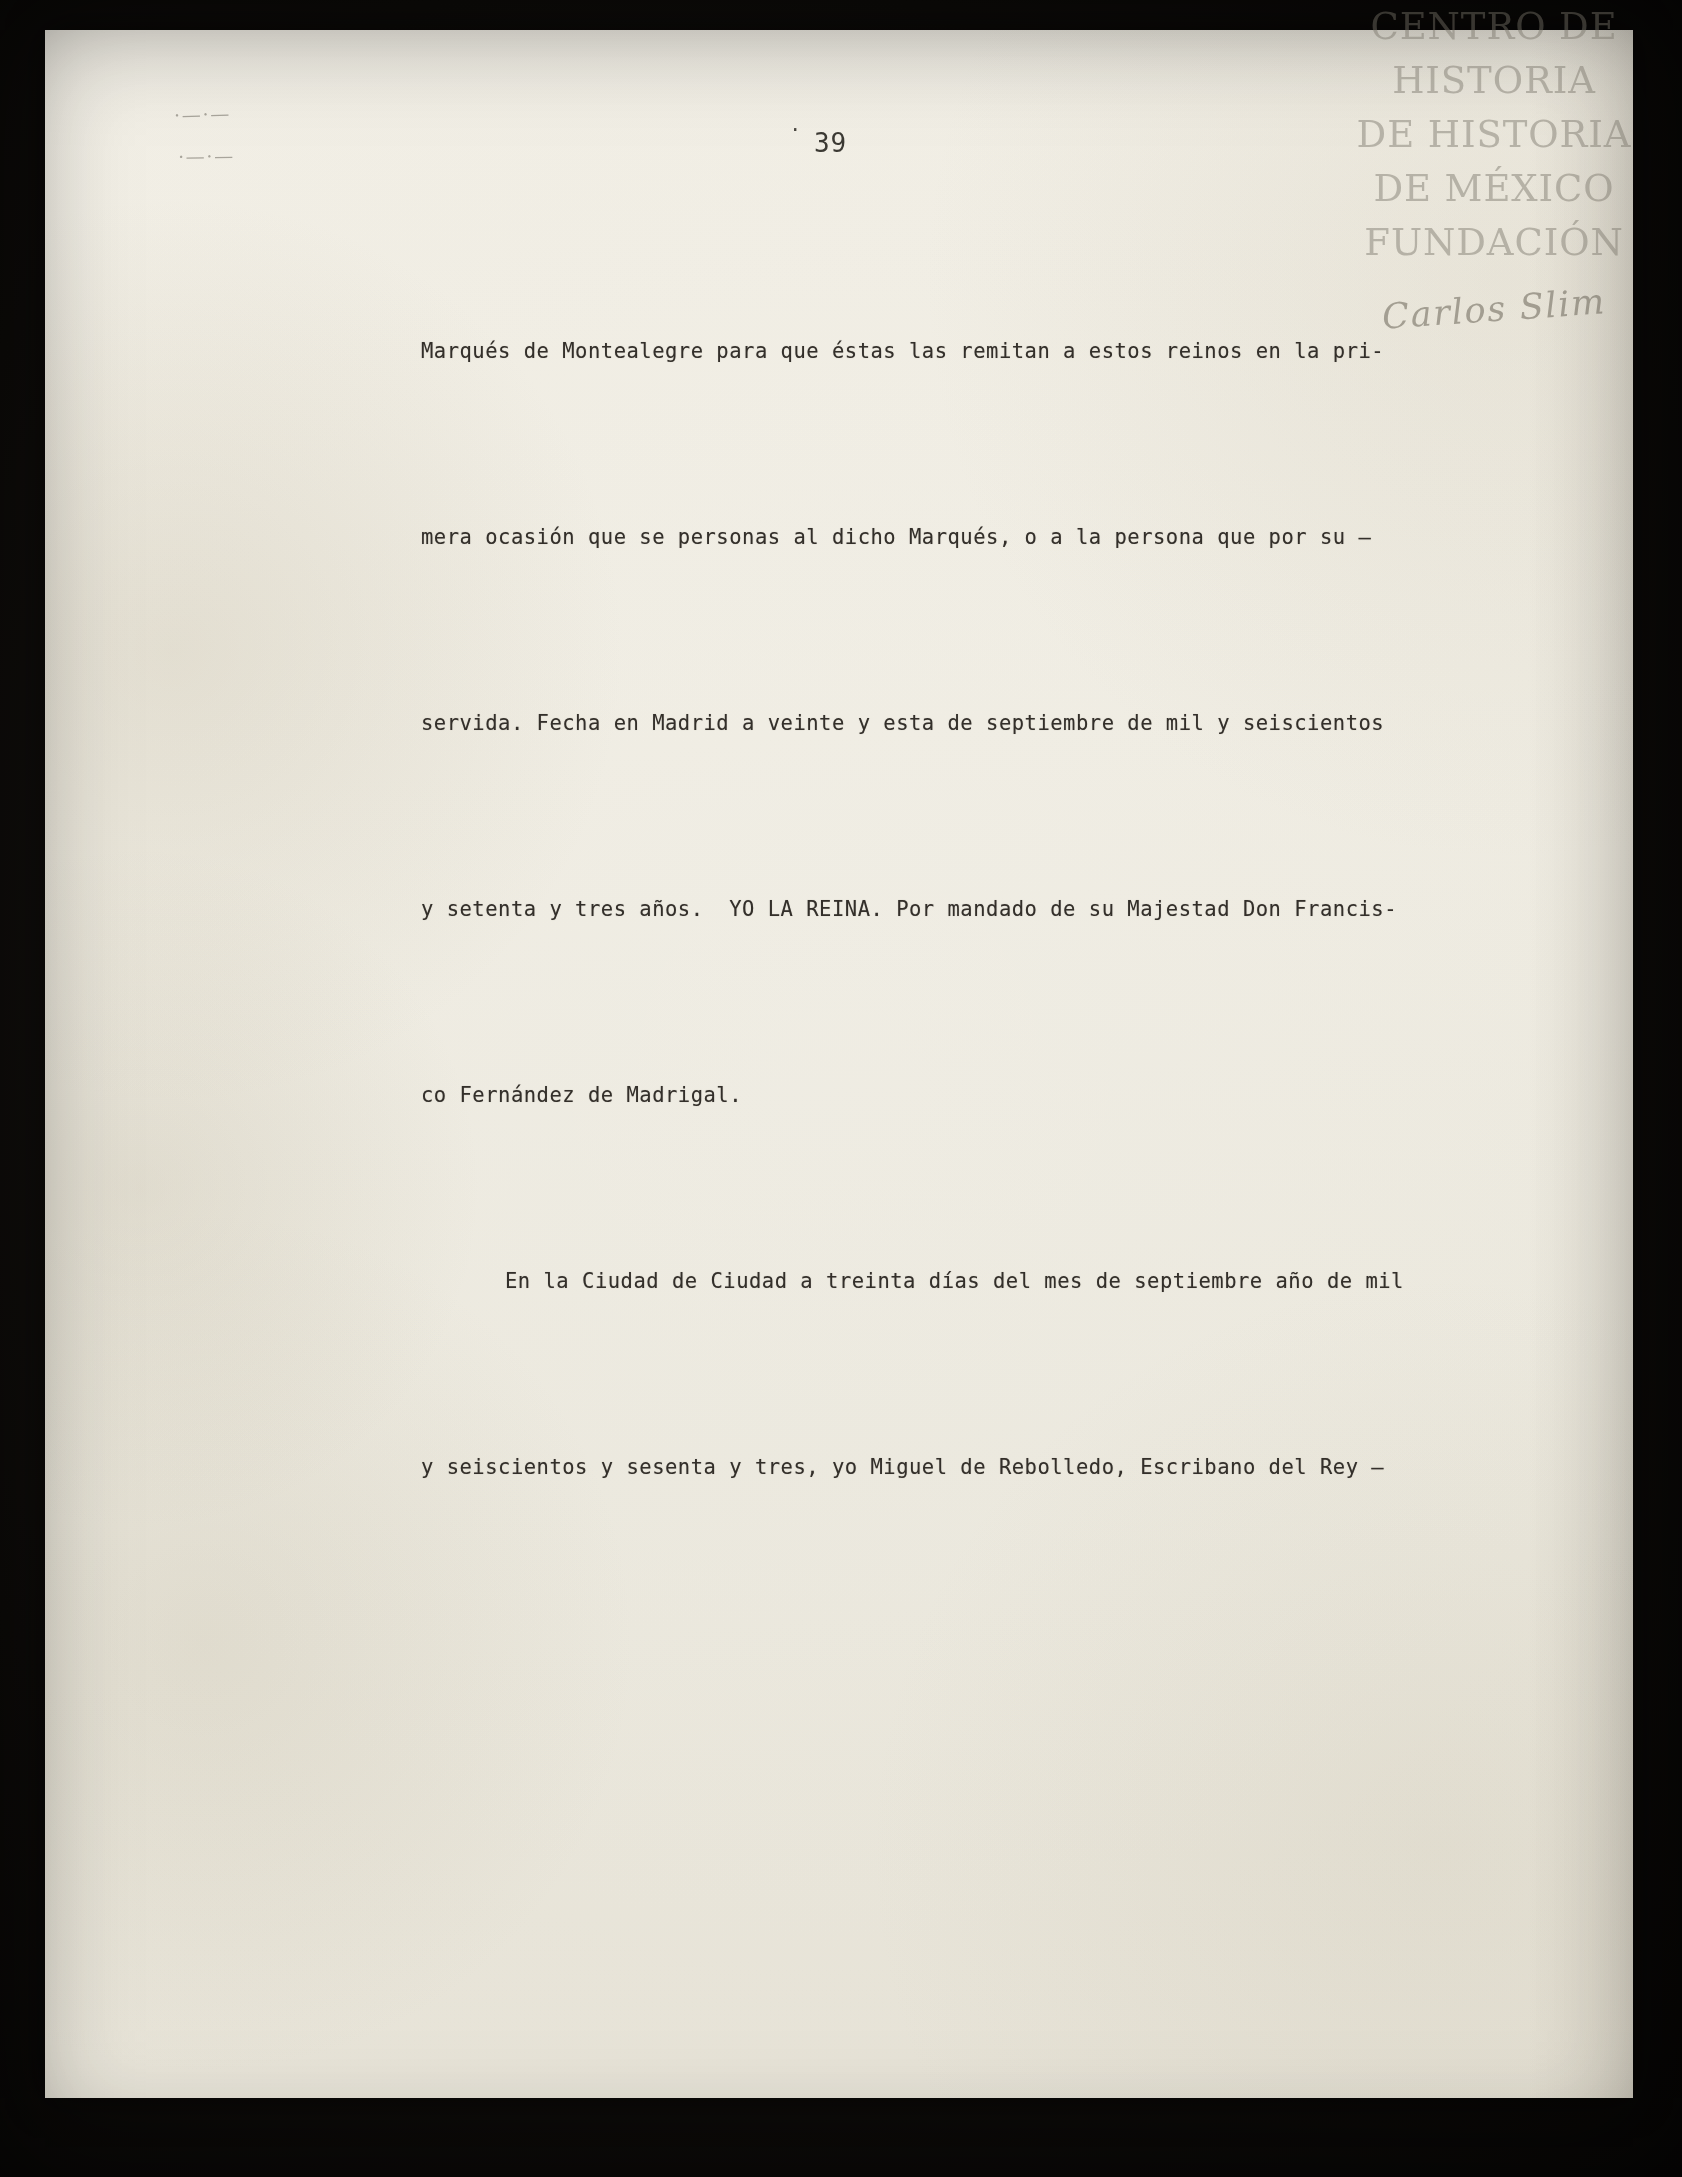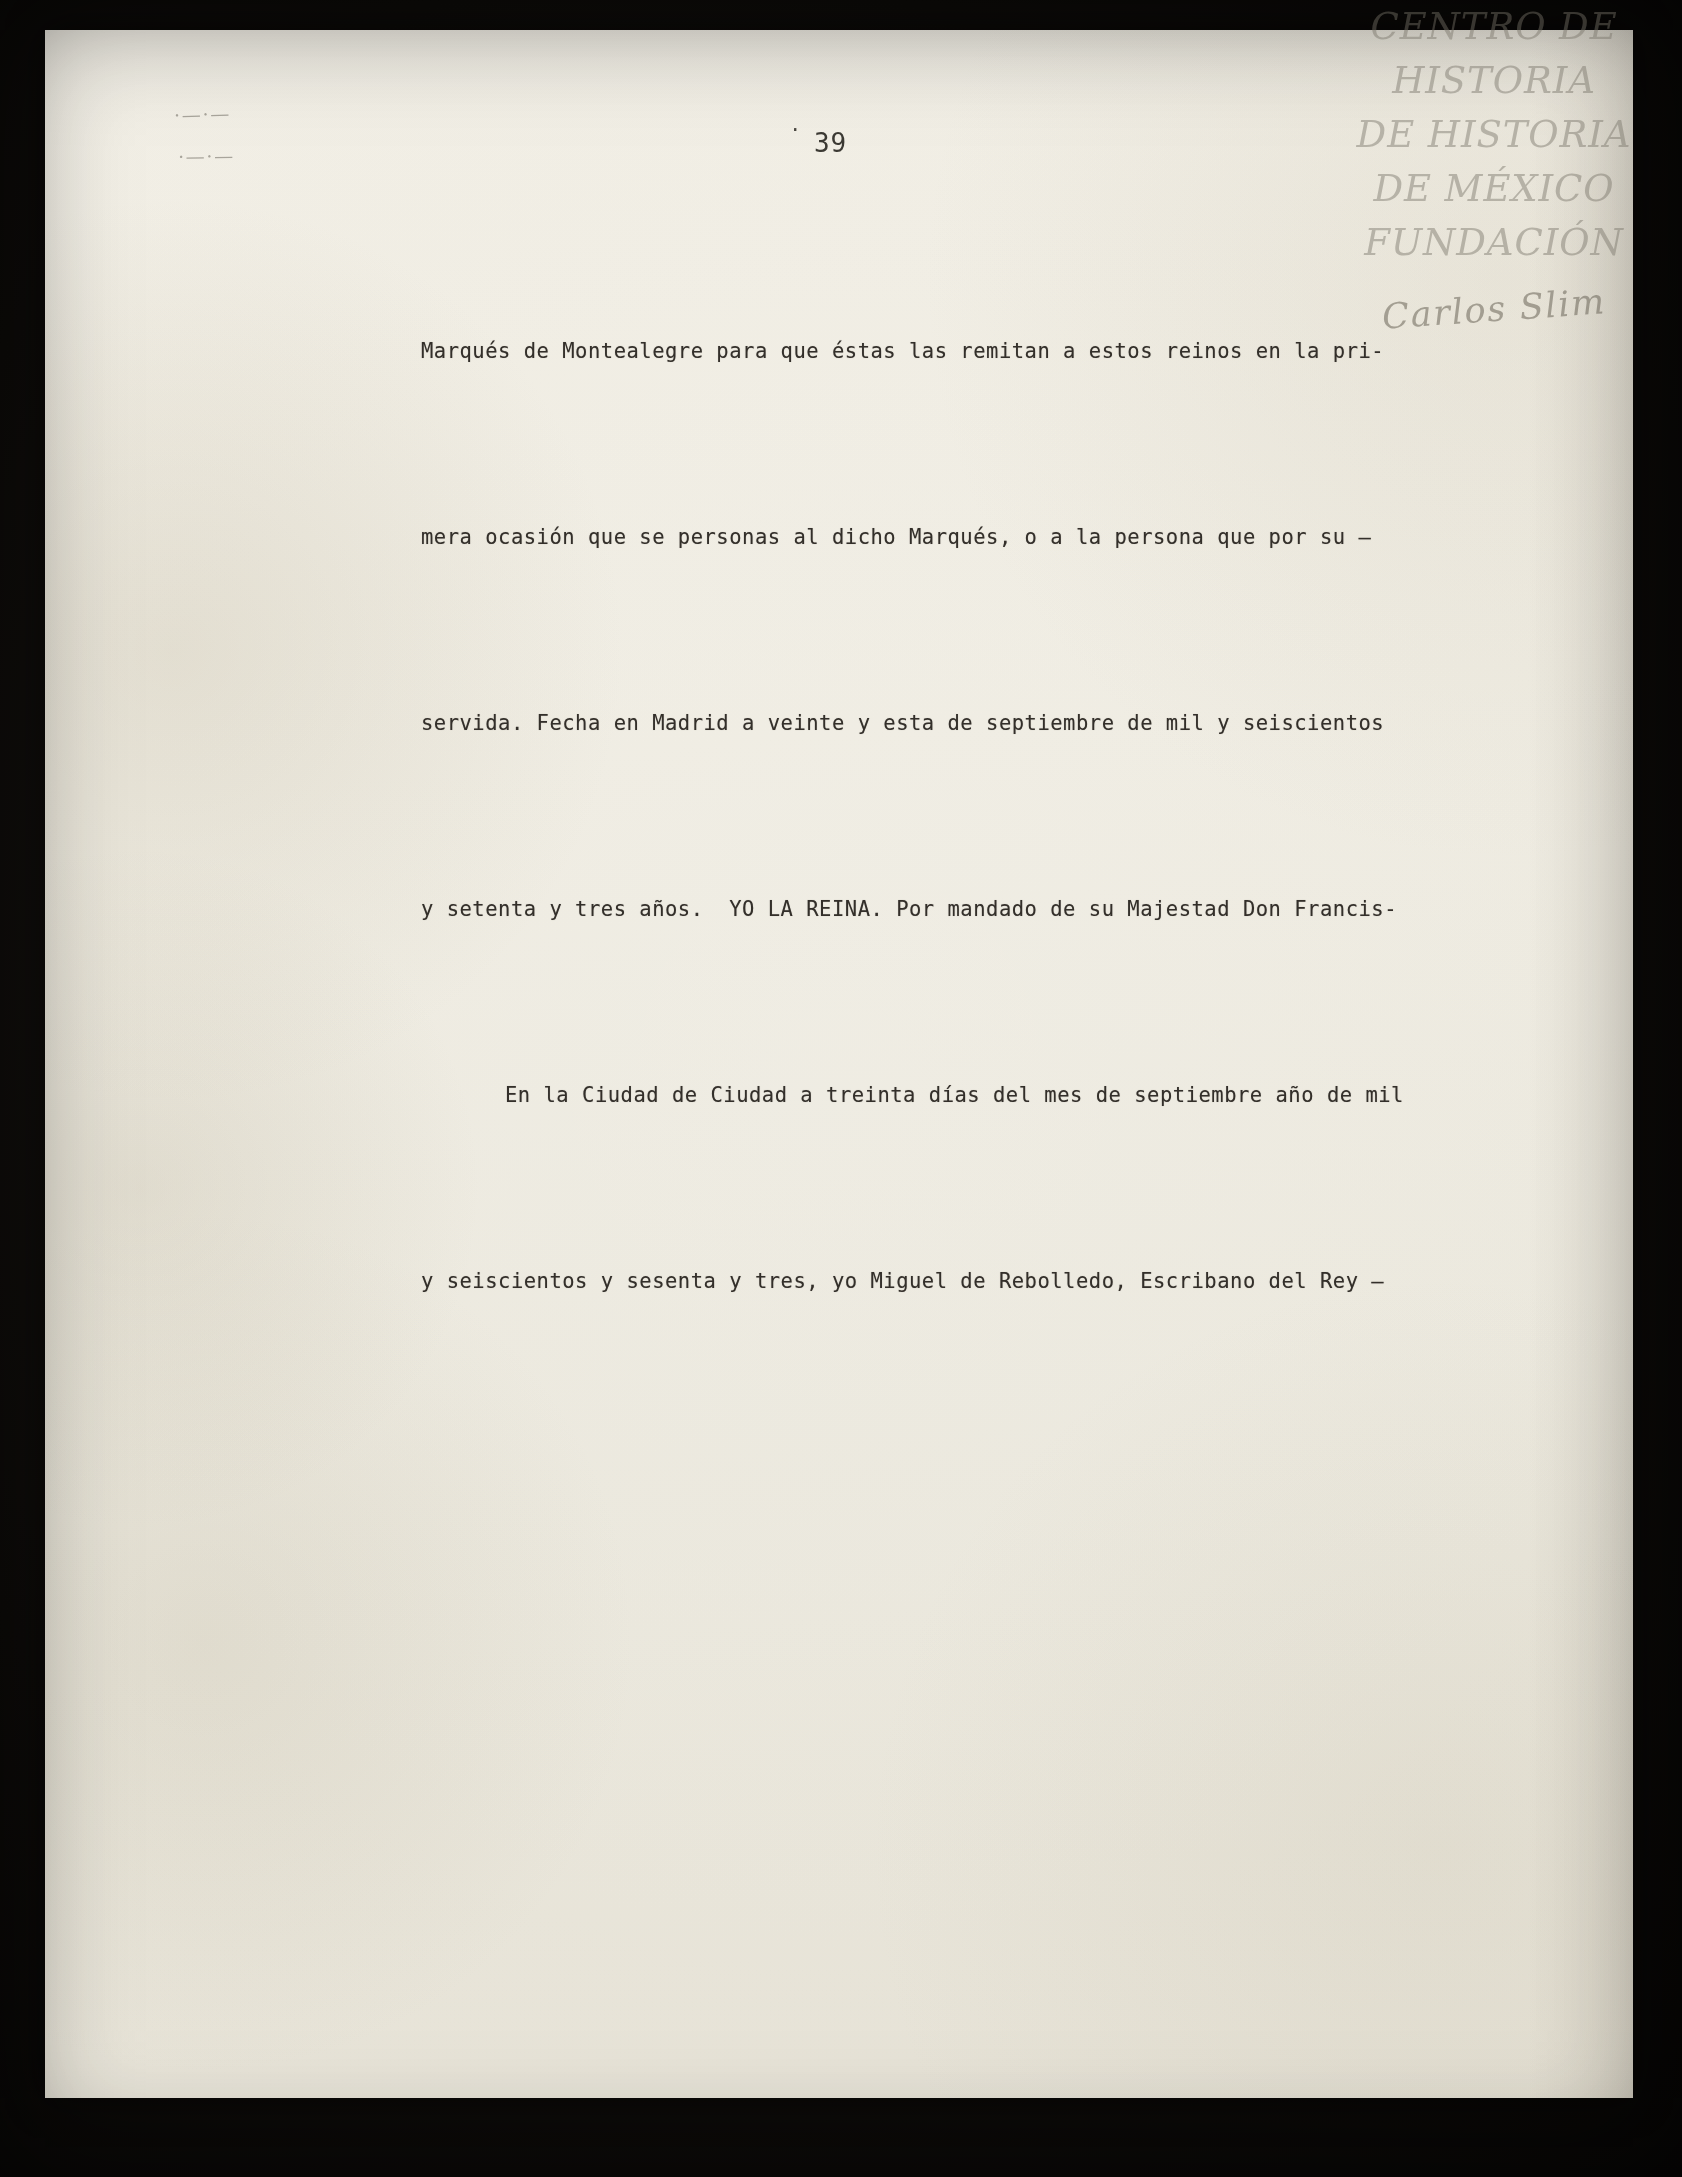--- a/index.html
+++ b/index.html
@@ -119,21 +119,21 @@
     width: 376px;
     text-align: center;
     font-family: "DejaVu Serif", serif;
     color: rgba(120,116,104,0.45);
     font-size: 37px;
     line-height: 54px;
     letter-spacing: 0.9px;
     pointer-events: none;
     z-index: 5;
   }
-  .watermark .wl { display: block; white-space: nowrap; font-style: italic; }
+  .watermark .wl { display: block; white-space: nowrap; }
   .wm-signature {
     display: block;
     margin-top: 12.2px;
     font-family: "DejaVu Serif", serif;
     font-style: italic;
     font-size: 35px;
     color: rgba(105,100,88,0.55);
     transform: rotate(-4deg);
     letter-spacing: 1.7px;
   }
@@ -160,20 +160,21 @@
 
     <div class="folio">
       <span class="dot">·</span><span>39</span>
     </div>
 
     <div class="body-text">
       <span class="line">Marqués de Montealegre para que éstas las remitan a estos reinos en la pri-</span>
       <span class="line">mera ocasión que se personas al dicho Marqués, o a la persona que por su —</span>
       <span class="line">servida. Fecha en Madrid a veinte y esta de septiembre de mil y seiscientos</span>
       <span class="line">y setenta y tres años.  YO LA REINA. Por mandado de su Majestad Don Francis-</span>
+      <span class="line">co Fernández de Madrigal.</span>
       <span class="line indent-1">En la Ciudad de Ciudad a treinta días del mes de septiembre año de mil</span>
       <span class="line">y seiscientos y sesenta y tres, yo Miguel de Rebolledo, Escribano del Rey —</span>
       
       
       
       
       
       
       
       

